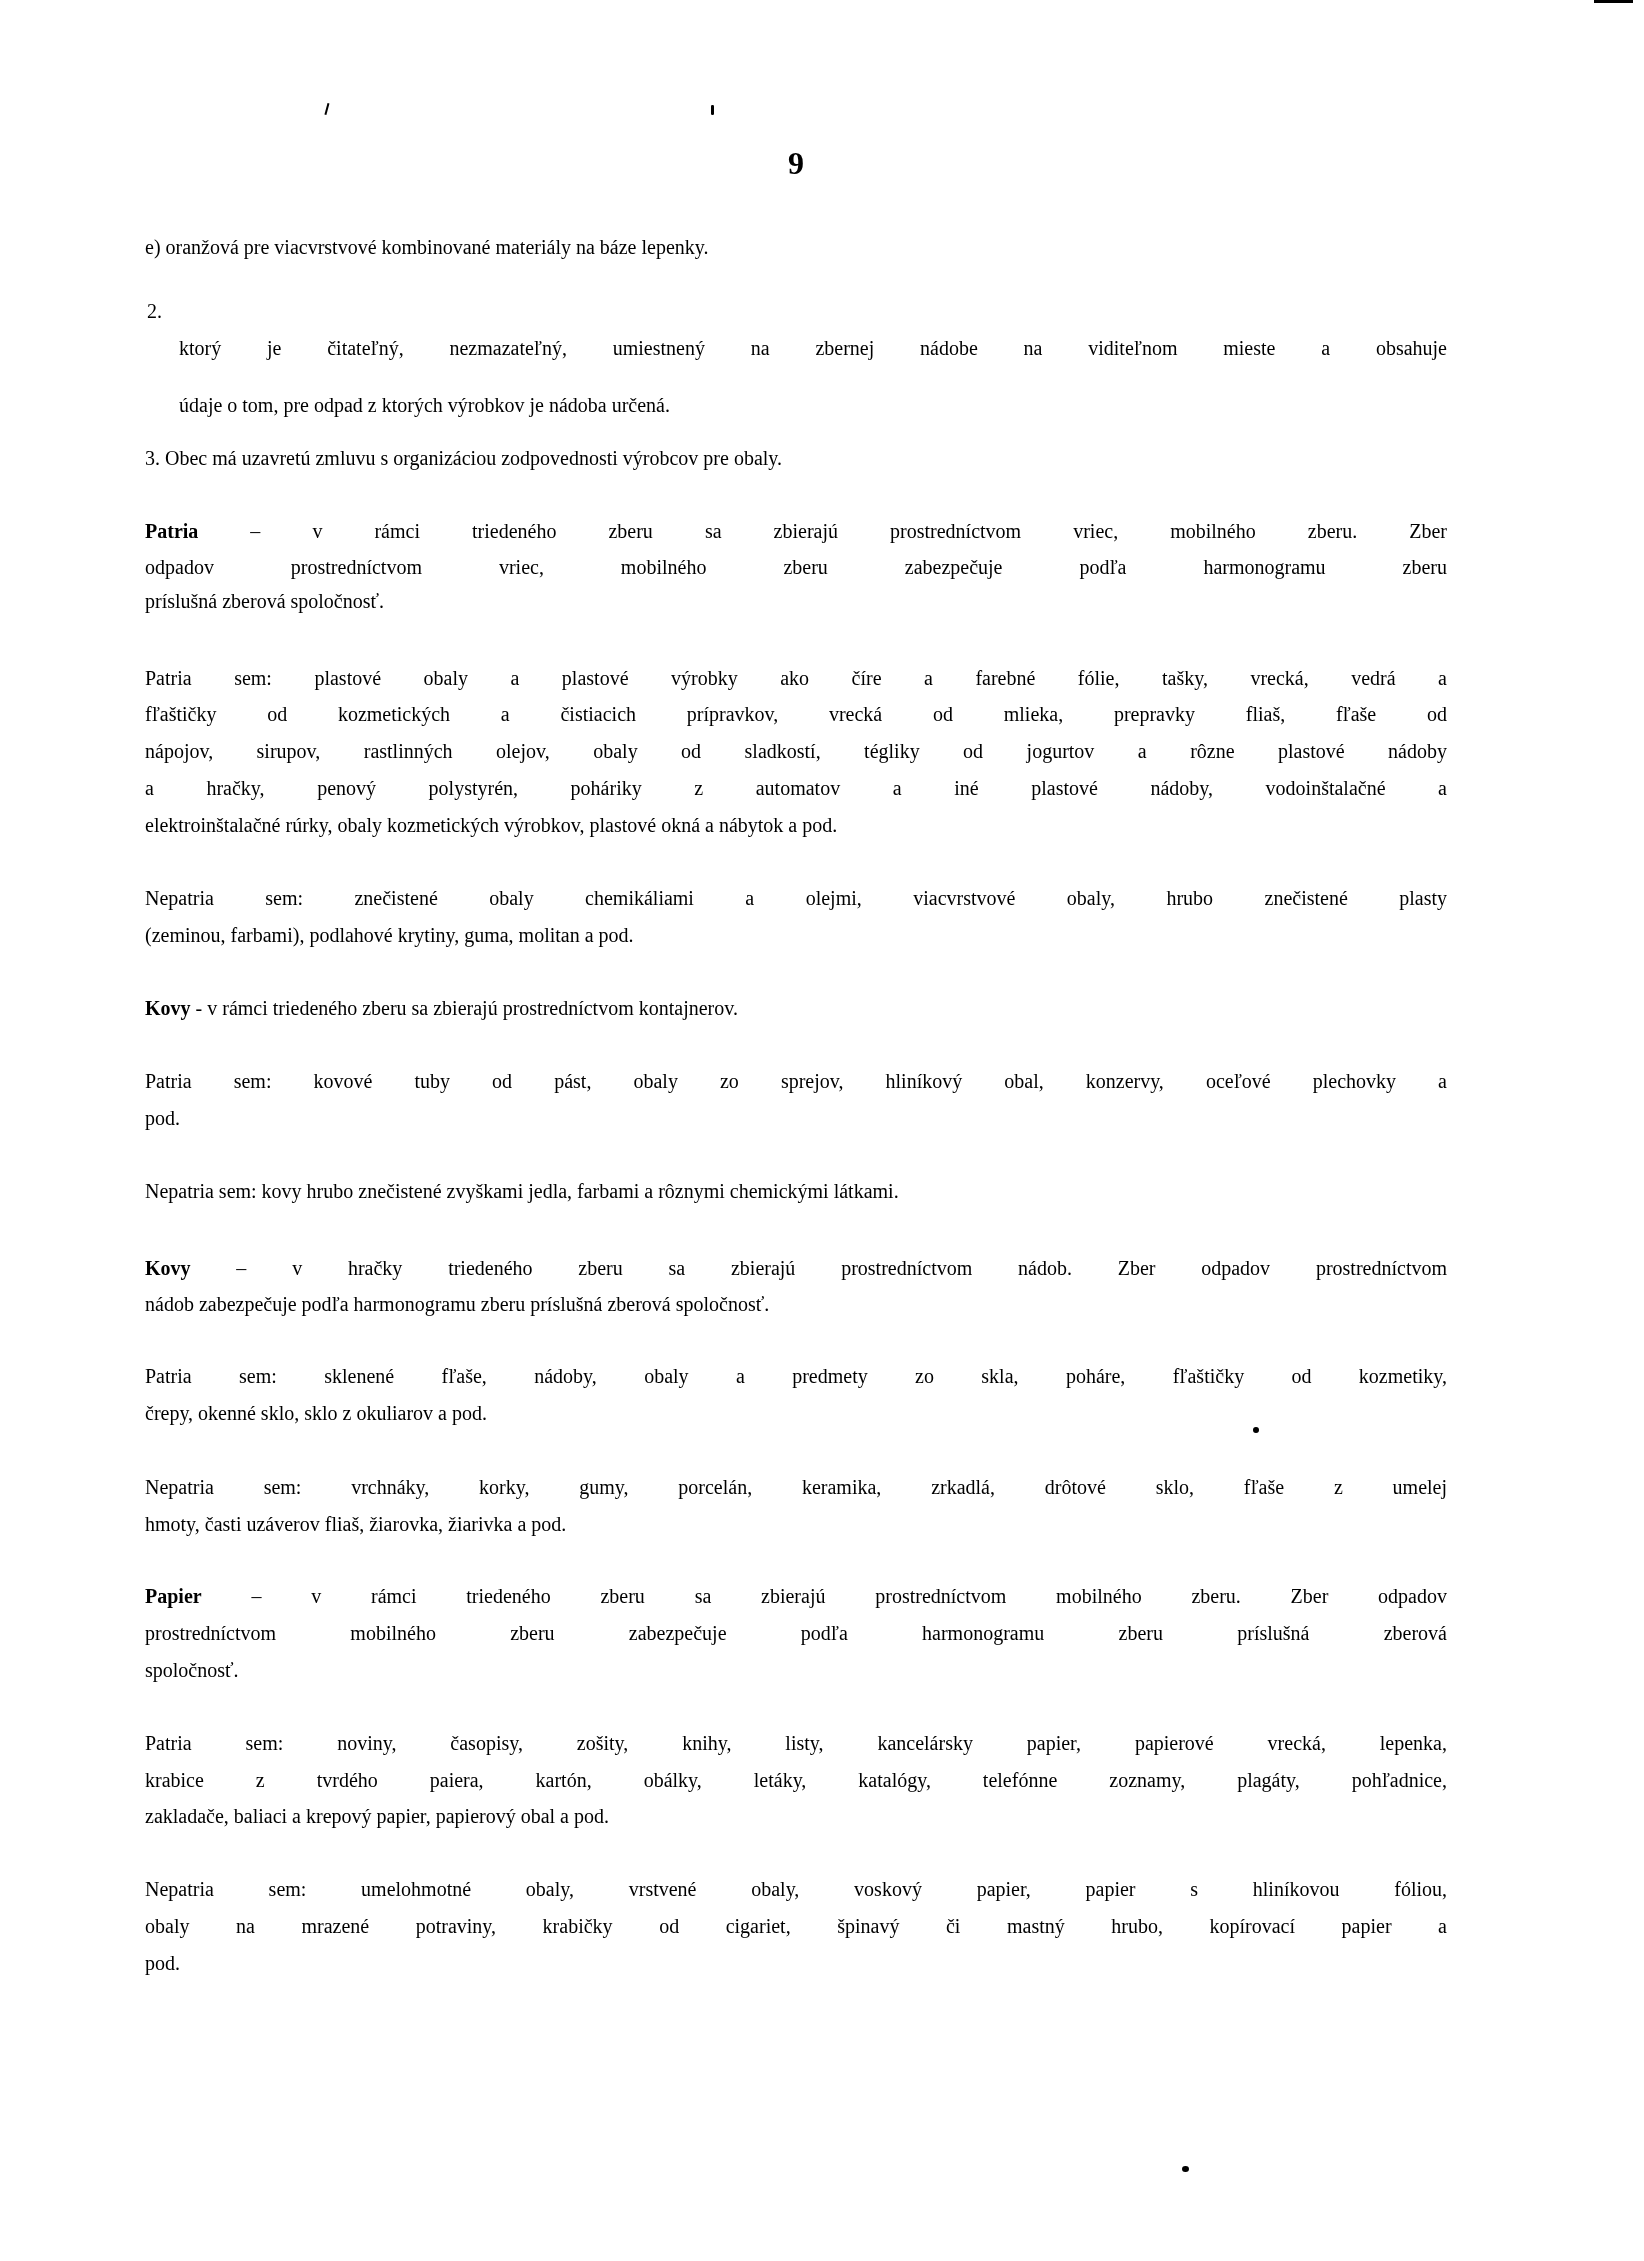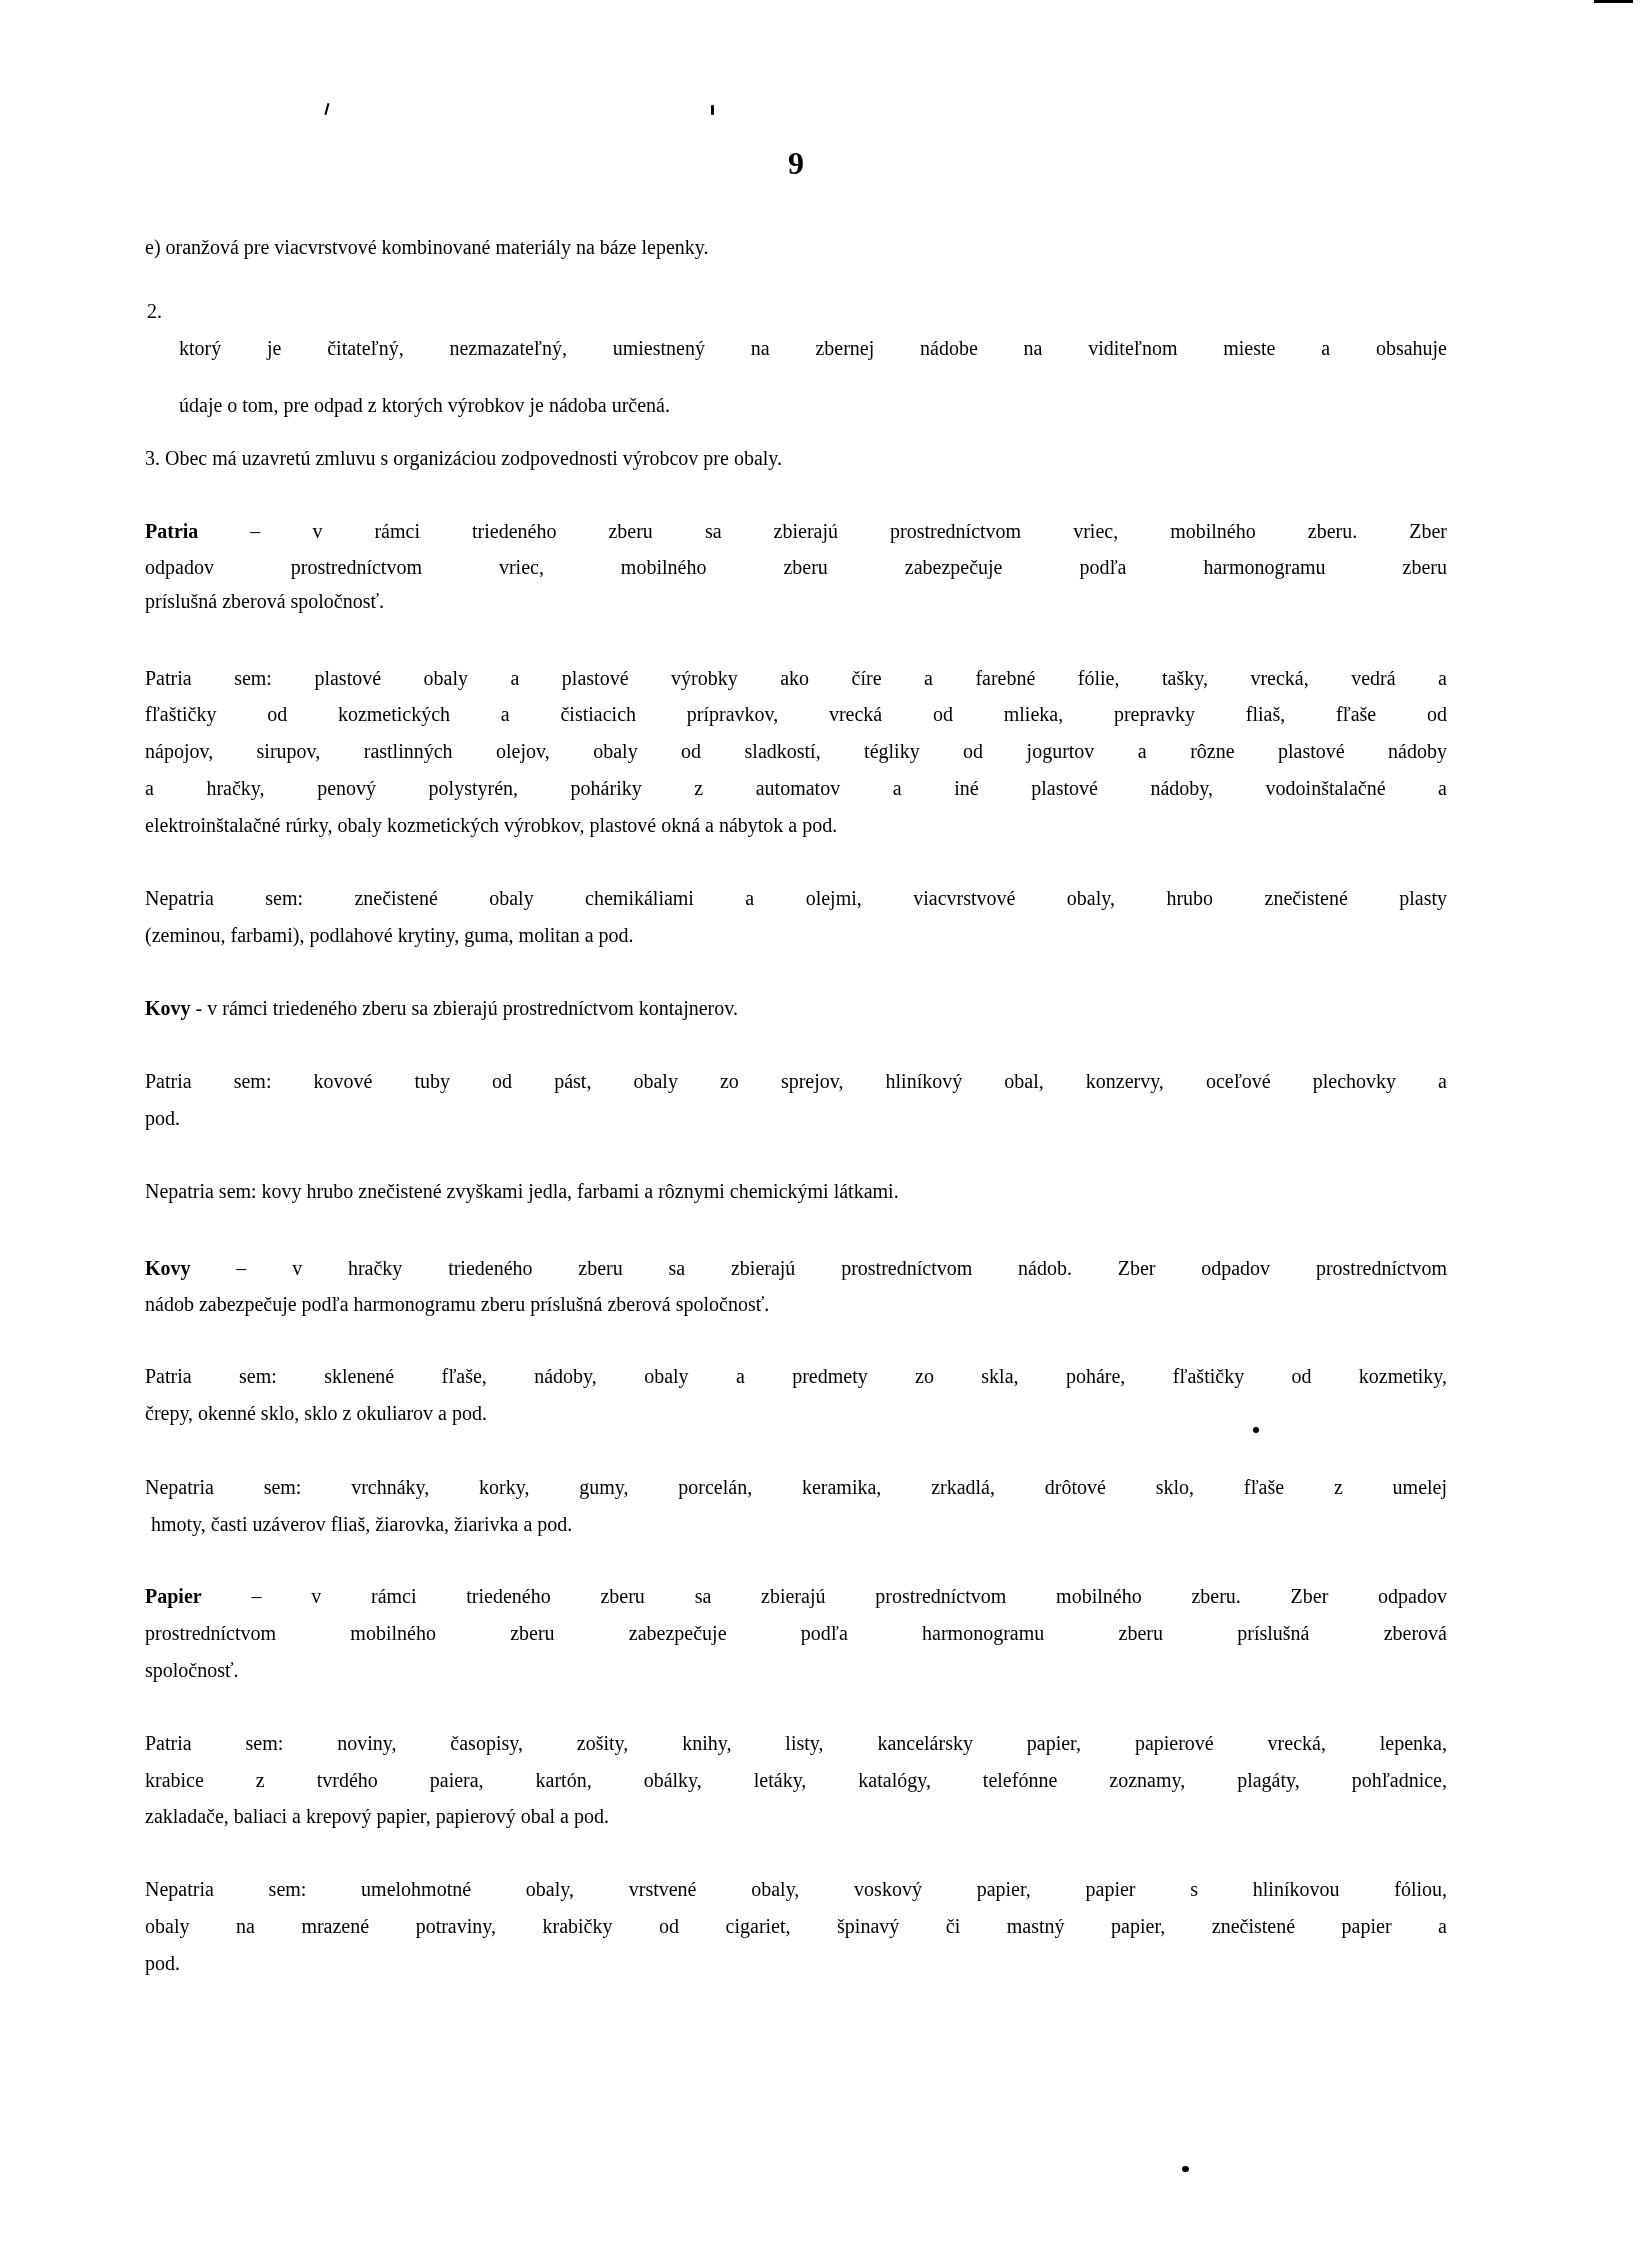--- a/index.html
+++ b/index.html
@@ -68,32 +68,32 @@
       <div>
         <div class="line just" style="top: 1250px;"><span class="bold">Kovy</span><span> – v hračky triedeného zberu sa zbierajú prostredníctvom nádob. Zber odpadov prostredníctvom</span></div>
         <div class="line" style="top: 1286px;"><span>nádob zabezpečuje podľa harmonogramu zberu príslušná zberová spoločnosť.</span></div>
       </div>
       <div>
         <div class="line just" style="top: 1358px;"><span>Patria sem: sklenené fľaše, nádoby, obaly a predmety zo skla, poháre, fľaštičky od kozmetiky,</span></div>
         <div class="line" style="top: 1395px;"><span>črepy, okenné sklo, sklo z okuliarov a pod.</span></div>
       </div>
       <div>
         <div class="line just" style="top: 1469px;"><span>Nepatria sem: vrchnáky, korky, gumy, porcelán, keramika, zrkadlá, drôtové sklo, fľaše z umelej</span></div>
-        <div class="line" style="top: 1506px; margin-left: 6px;"><span>hmoty, časti uzáverov fliaš, žiarovka, žiarivka a pod.</span></div>
+        <div class="line" style="top: 1506px;"><span>hmoty, časti uzáverov fliaš, žiarovka, žiarivka a pod.</span></div>
       </div>
       <div>
         <div class="line just" style="top: 1578px;"><span class="bold">Papier</span><span> – v rámci triedeného zberu sa zbierajú prostredníctvom mobilného zberu. Zber odpadov</span></div>
         <div class="line just" style="top: 1615px;"><span>prostredníctvom mobilného zberu zabezpečuje podľa harmonogramu zberu príslušná zberová</span></div>
         <div class="line" style="top: 1652px;"><span>spoločnosť.</span></div>
       </div>
       <div>
         <div class="line just" style="top: 1725px;"><span>Patria sem: noviny, časopisy, zošity, knihy, listy, kancelársky papier, papierové vrecká, lepenka,</span></div>
         <div class="line just" style="top: 1762px;"><span>krabice z tvrdého paiera, kartón, obálky, letáky, katalógy, telefónne zoznamy, plagáty, pohľadnice,</span></div>
         <div class="line" style="top: 1798px;"><span>zakladače, baliaci a krepový papier, papierový obal a pod.</span></div>
       </div>
       <div>
         <div class="line just" style="top: 1871px;"><span>Nepatria sem: umelohmotné obaly, vrstvené obaly, voskový papier, papier s hliníkovou fóliou,</span></div>
-        <div class="line just" style="top: 1908px;"><span>obaly na mrazené potraviny, krabičky od cigariet, špinavý či mastný papier, znečistené papier a</span></div>
+        <div class="line just" style="top: 1908px;"><span>obaly na mrazené potraviny, krabičky od cigariet, špinavý či mastný hrubo, kopírovací papier a</span></div>
         <div class="line" style="top: 1945px;"><span>pod.</span></div>
       </div>
     </div>
 </div>
 
 
 </body></html>

